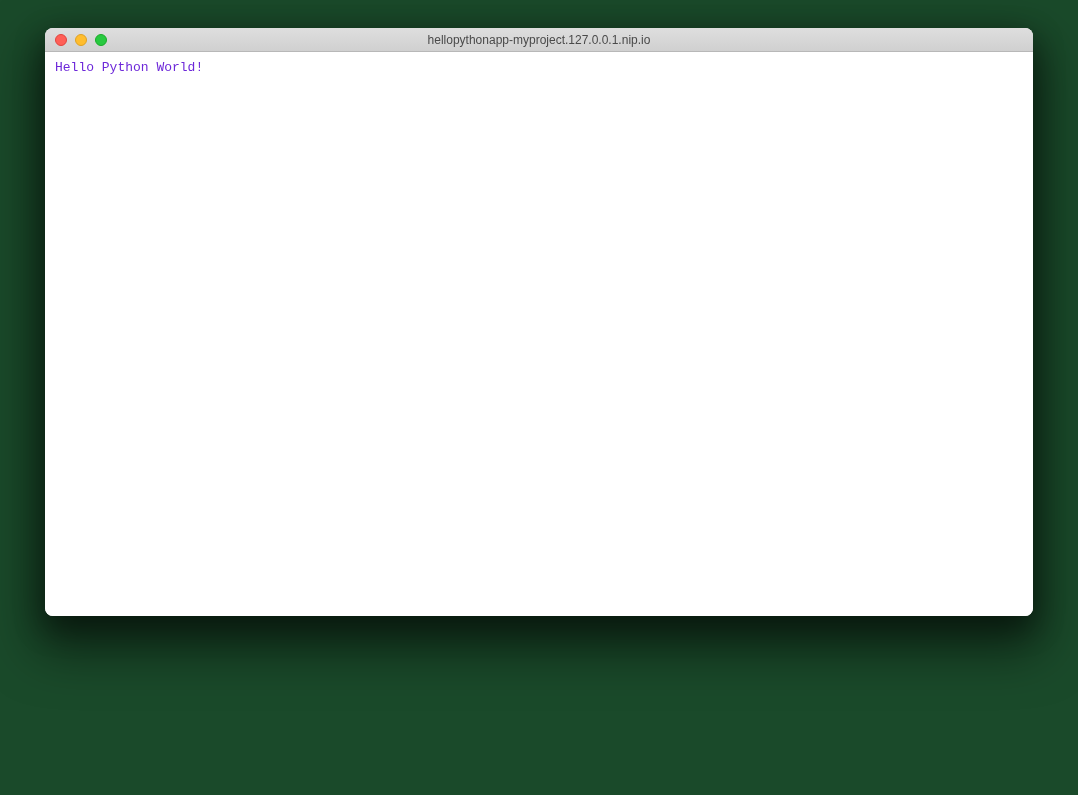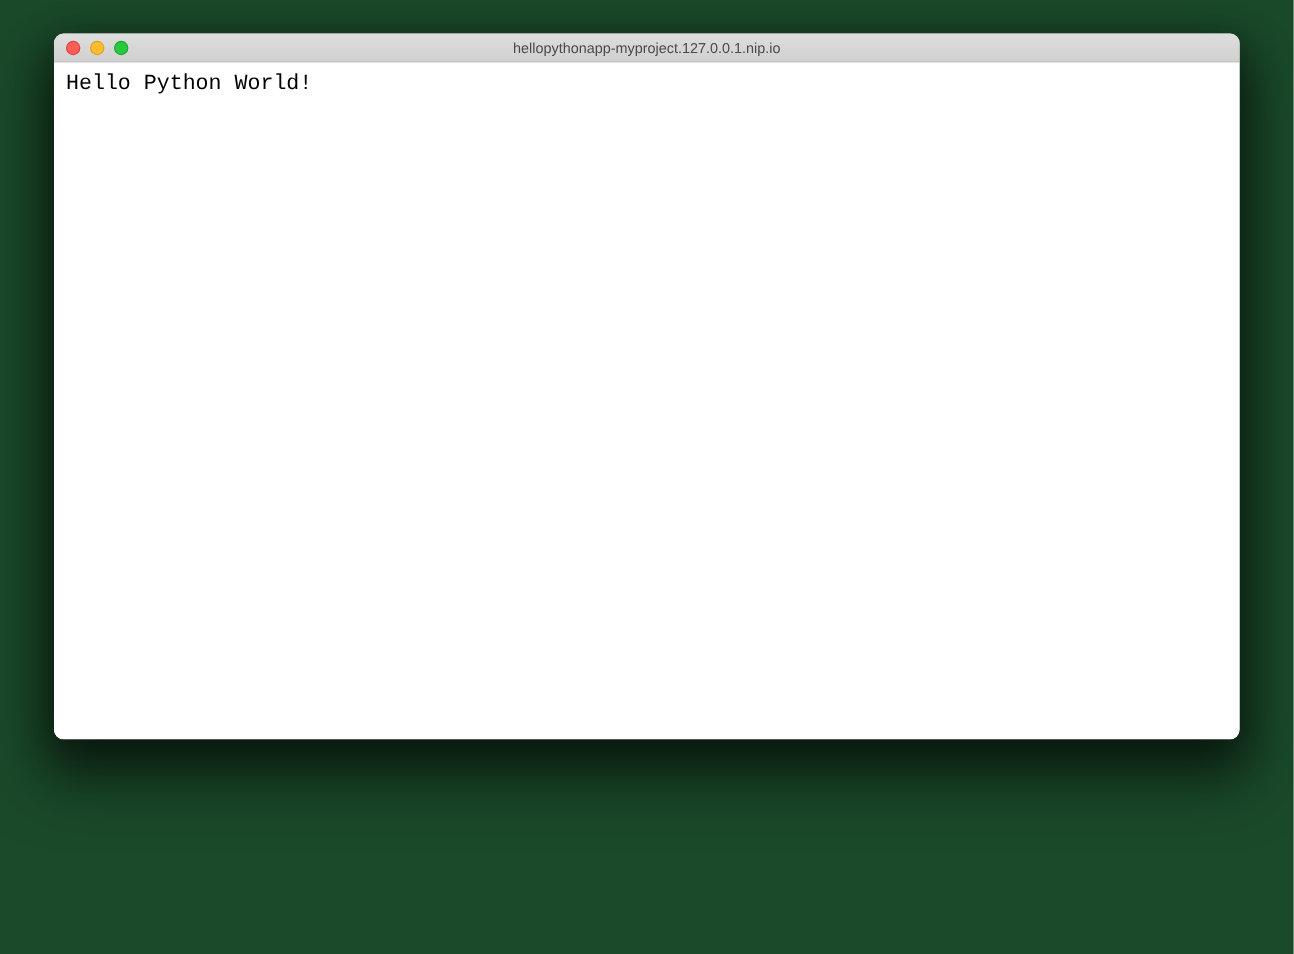--- a/index.html
+++ b/index.html
@@ -67,22 +67,22 @@
       font-size: 12px;
       color: #4a4a4a;
       font-weight: 400;
       user-select: none;
     }
     .content {
       flex: 1;
       background: #ffffff;
       padding: 8px 10px;
       font-family: "Courier New", Courier, monospace;
-      font-size: 18px;
-      color: #000000;
+      font-size: 13px;
+      color: #6d28d9;
       white-space: pre;
     }
   </style>
 </head>
 <body>
 
 <div class="window">
   <div class="titlebar">
     <div class="traffic-lights">
       <div class="traffic-light tl-close"></div>

